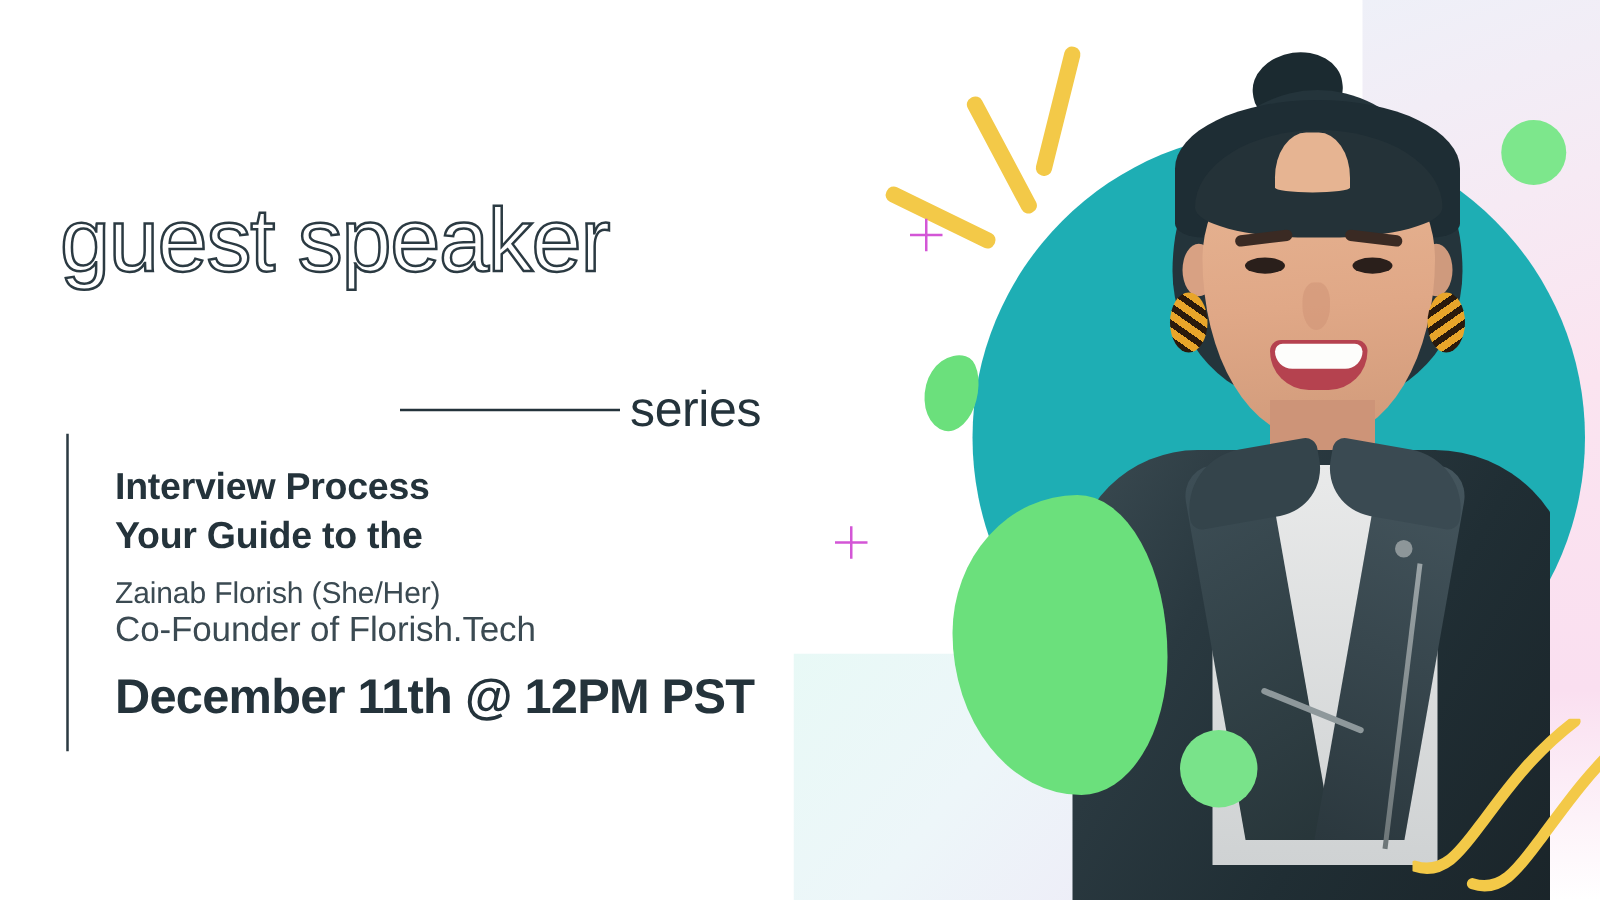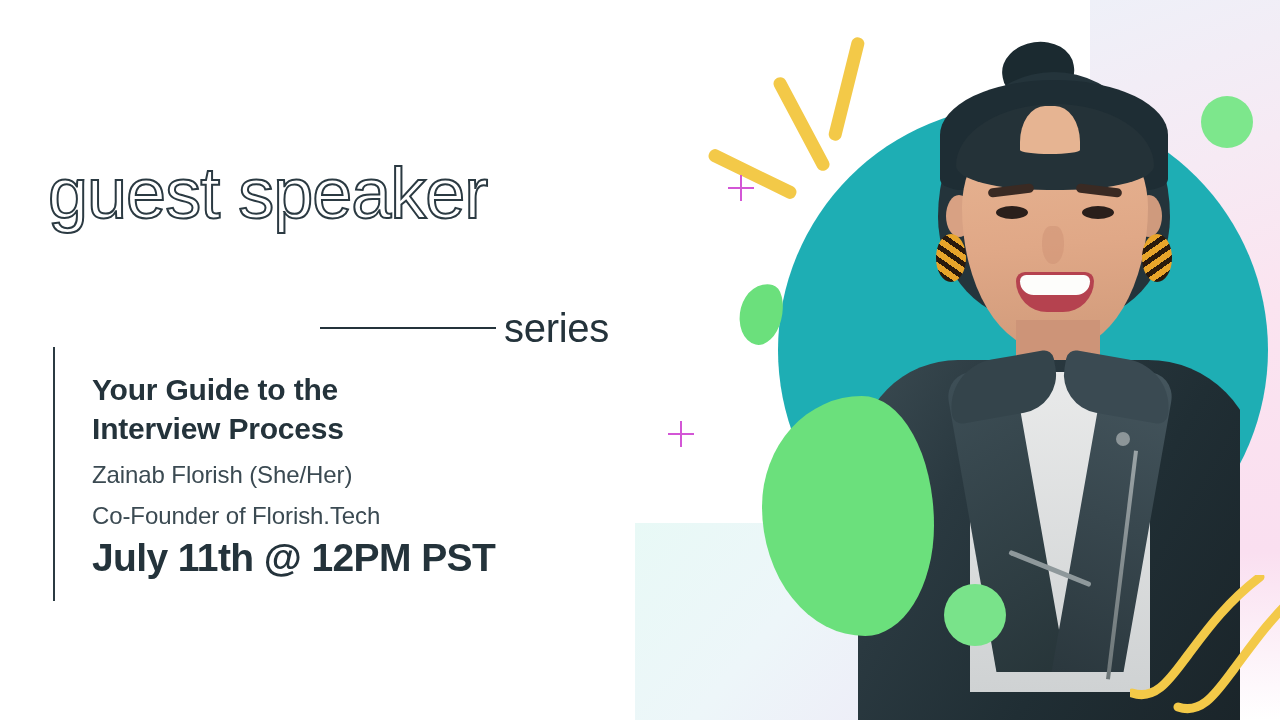--- a/index.html
+++ b/index.html
@@ -230,22 +230,22 @@
   .title {
     position:absolute; left:92px; top:370px; width:470px;
     font-size:30px; font-weight:700; line-height:1.3;
     color:#24333B; letter-spacing:-0.2px;
   }
   .speaker-name {
     position:absolute; left:92px; top:461px;
     font-size:24px; font-weight:400; color:#3b4a52; letter-spacing:-0.1px;
   }
   .speaker-role {
-    position:absolute; left:92px; top:502px;
-    font-size:24px; font-weight:400; color:#3b4a52; letter-spacing:-0.1px;
+    position:absolute; left:92px; top:488px;
+    font-size:28px; font-weight:400; color:#3b4a52; letter-spacing:-0.1px;
   }
   .datetime {
     position:absolute; left:92px; top:536px;
     font-size:39px; font-weight:700; color:#24333B; letter-spacing:-0.6px;
   }
 </style>
 </head>
 <body>
 
 <div id="stage">
@@ -312,21 +312,21 @@
   <div class="headline-outline">guest speaker</div>
 
   <div class="series-row">
     <div class="series-rule"></div>
     <div class="series-word">series</div>
   </div>
 
   <div class="vrule"></div>
 
   <div class="title">
+    <div>Interview Process</div>
     <div>Your Guide to the</div>
-    <div>Interview Process</div>
   </div>
 
   <div class="speaker-name">Zainab Florish (She/Her)</div>
   <div class="speaker-role">Co-Founder of Florish.Tech</div>
-  <div class="datetime">July 11th @ 12PM PST</div>
+  <div class="datetime">December 11th @ 12PM PST</div>
 
 </div>
 
 </body></html>

